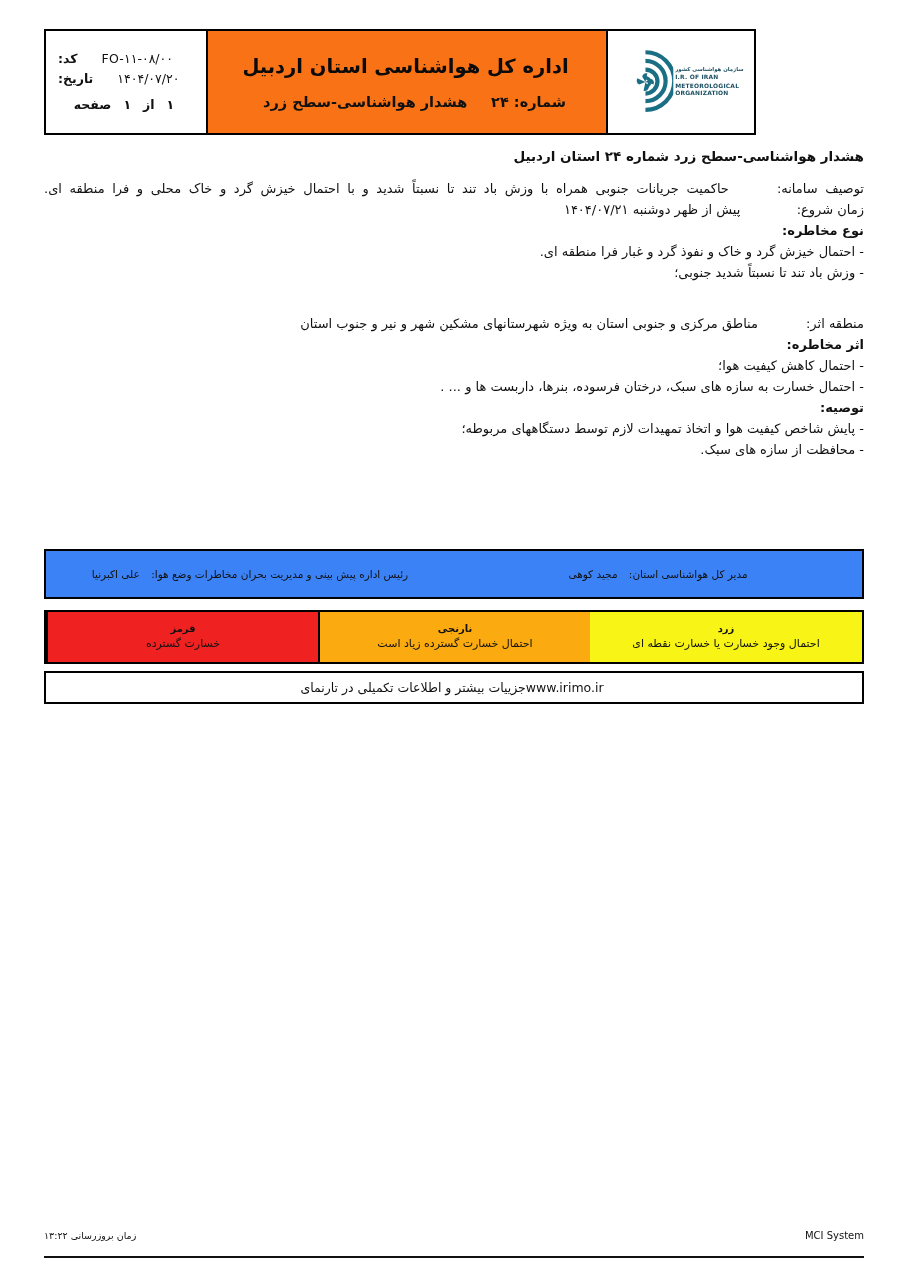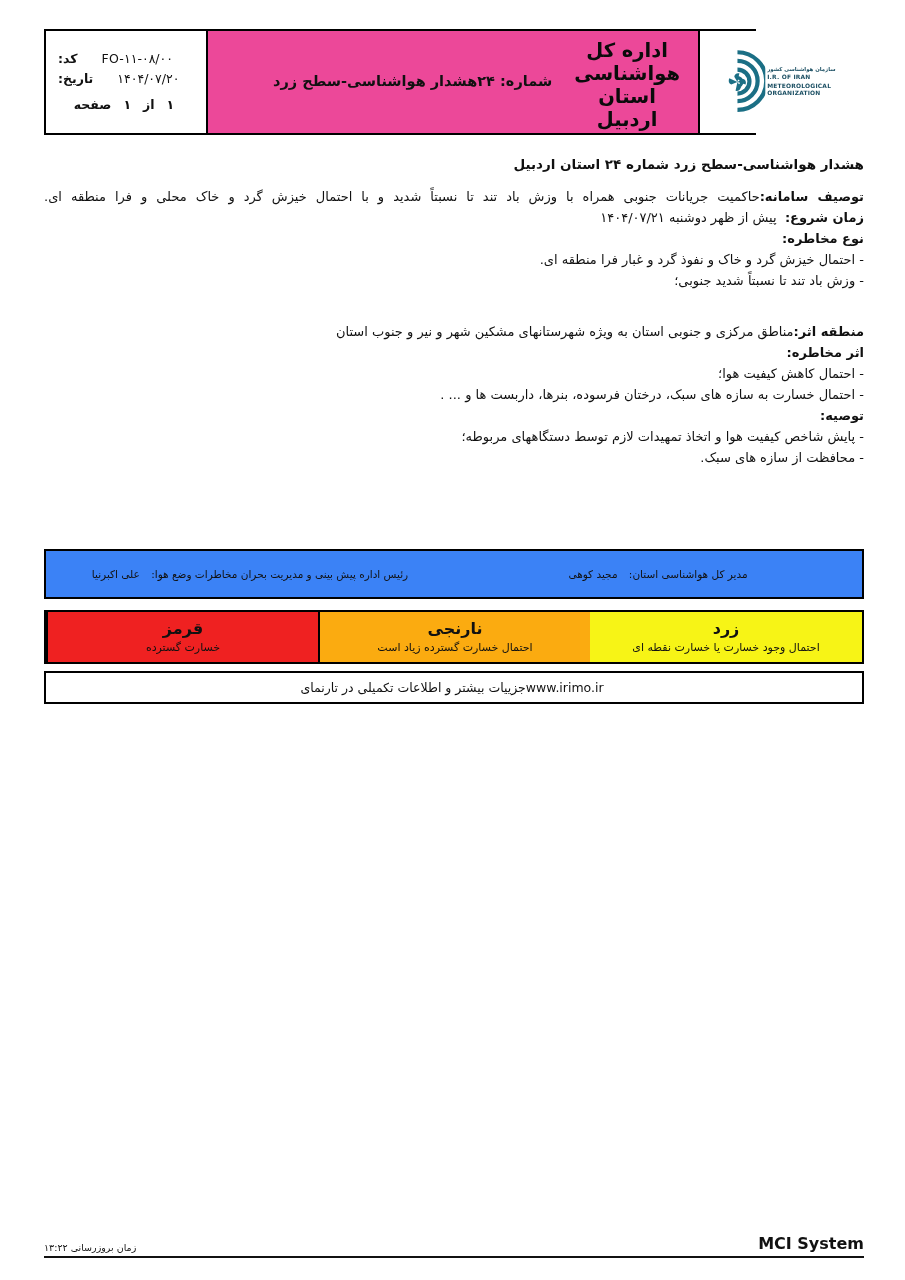--- a/index.html
+++ b/index.html
@@ -41,27 +41,28 @@
     flex: 0 0 148px;
     border-left: 2.5px solid #000;
     box-sizing: border-box;
     display: flex;
     align-items: center;
     justify-content: center;
     background: #fff;
   }
   .hdr-title-cell {
     flex: 1 1 auto;
-    background: #ec4899;
+    background: #f97316;
     border-left: 2.5px solid #000;
     box-sizing: border-box;
     position: relative;
     display: flex;
-    justify-content: center;
-    padding: 6px 18px 8px 25px;
+    flex-direction: column;
+    justify-content: center;
+    padding: 6px 18px 8px 15px;
   }
   .hdr-meta-cell {
     width: 160px;
     flex: 0 0 160px;
     box-sizing: border-box;
     background: #fff;
     display: flex;
     flex-direction: column;
     justify-content: center;
     padding: 4px 10px 4px 6px;
@@ -140,21 +141,21 @@
     white-space: nowrap;
   }
   .logo-text .fa-line {
     font-size: 5.6px;
     letter-spacing: 0;
   }
 
   
   .body-block {
     position: absolute;
-    top: 156px;
+    top: 148px;
     left: 44px;
     width: 820px;
     text-align: right;
     direction: rtl;
   }
   .doc-heading {
     font-size: 13.5px;
     font-weight: bold;
     color: #111;
     margin: 0 0 12px 0;
@@ -165,21 +166,22 @@
     line-height: 1.62;
     color: #111;
     margin: 0;
     padding: 0;
   }
   .line.justify {
     text-align: justify;
     text-align-last: justify;
   }
   .lbl {
-    font-weight: bold;
+    font-weight: normal;
+    margin-left: 48px;
   }
   .bullet {
     font-size: 13px;
     line-height: 1.62;
     color: #111;
     margin: 0;
   }
   .spacer-lg { height: 30px; }
   .section-label {
     font-size: 13px;
@@ -232,21 +234,21 @@
     display: flex;
     flex-direction: column;
     align-items: center;
     justify-content: center;
     border-left: 2.2px solid #000;
     color: #111;
     padding: 2px 0;
   }
   .legend-cell:last-child { border-left: none; }
   .legend-name {
-    font-size: 16px;
+    font-size: 10px;
     font-weight: bold;
     line-height: 1.25;
   }
   .legend-desc {
     font-size: 11px;
     line-height: 1.3;
     margin-top: 2px;
   }
 
   
@@ -271,35 +273,35 @@
     margin-right: 4px;
   }
 
   
   .page-footer {
     position: absolute;
     left: 44px;
     width: 820px;
     bottom: 22px;
     border-bottom: 2.2px solid #111;
-    padding-bottom: 3px;
+    padding-bottom: 15px;
     display: flex;
     flex-direction: row-reverse;
     align-items: flex-end;
     justify-content: space-between;
   }
   .footer-right {
     font-size: 9.5px;
     color: #111;
     white-space: nowrap;
   }
   .footer-left {
     direction: ltr;
-    font-size: 16px;
-    font-weight: bold;
+    font-size: 10px;
+    font-weight: normal;
     color: #111;
     white-space: nowrap;
   }
 </style>
 </head>
 <body>
 
 <div class="page">
 
   <div class="header-table">

